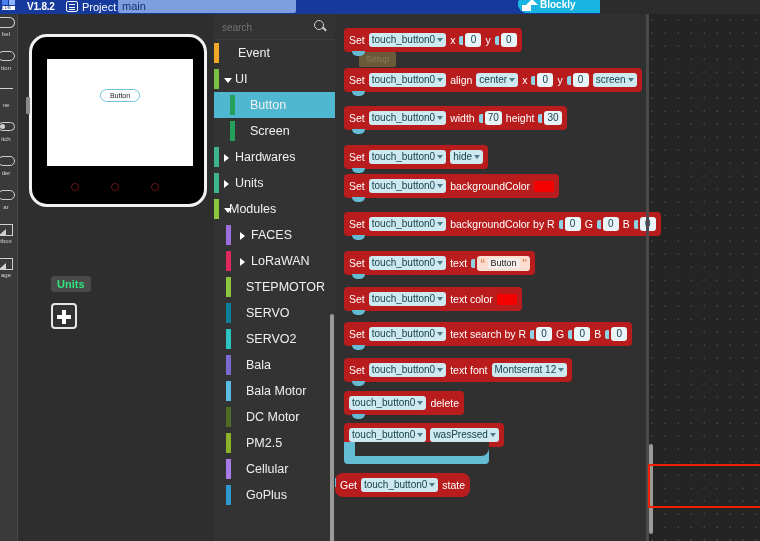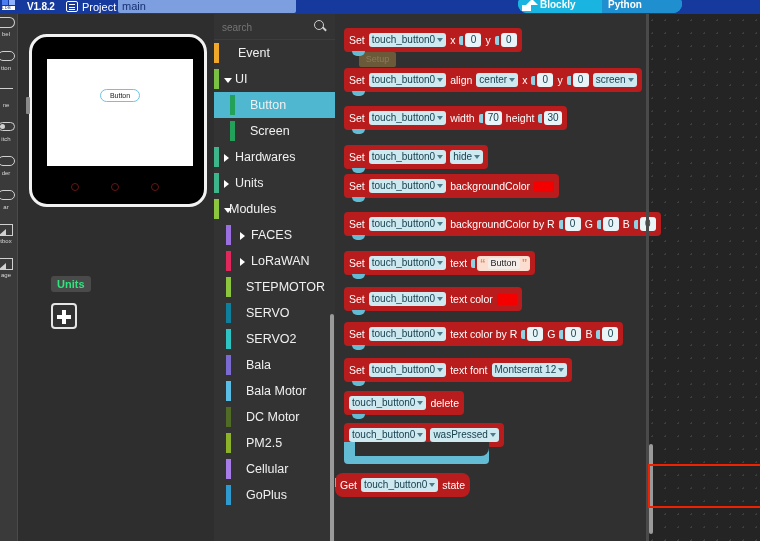--- a/index.html
+++ b/index.html
@@ -7,21 +7,21 @@
   body {
     font-family: "Liberation Sans", sans-serif;
     background: #2c2c2c;
     color: #e8e8e8;
     font-size: 12px;
     position: relative;
   }
 
   
   #topbar {
-    position: absolute; left: 0; top: 0; width: 760px; height: 14px;
+    position: absolute; left: 0; top: 0; width: 600px; height: 14px;
     background: #16399e; overflow: hidden;
   }
   #topbar-inner { position: relative; width: 100%; height: 30px; }
   .tb-logo {
     position: absolute; left: 2px; top: -2px; width: 22px; height: 14px;
   }
   .tb-logo .sq { position:absolute; width:6px; height:6px; background:#4a7df0; }
   .tb-logo .sq.a { left:0; top:1px; }
   .tb-logo .sq.b { left:7px; top:1px; background:#8fb3ff;}
   .tb-logo .sq.c { left:0; top:8px; background:#ffffff; height:4px; width:13px;}
@@ -541,21 +541,21 @@
         </div>
         <div class="blk" style="left: 9px; top: 273px;">
           <span class="lbl">Set</span>
           <span class="fld">touch_button0<span class="dd"></span></span>
           <span class="lbl">text color</span>
           <span class="colorchip" style="background:#f50000"></span>
         </div>
         <div class="blk" style="left: 9px; top: 308px;">
           <span class="lbl">Set</span>
           <span class="fld">touch_button0<span class="dd"></span></span>
-          <span class="lbl">text color by R</span>
+          <span class="lbl">text search by R</span>
           <span class="socket"></span>
           <span class="num">0</span>
           <span class="lbl">G</span>
           <span class="socket"></span>
           <span class="num">0</span>
           <span class="lbl">B</span>
           <span class="socket"></span>
           <span class="num">0</span>
         </div>
         <div class="blk" style="left: 9px; top: 344px;">

